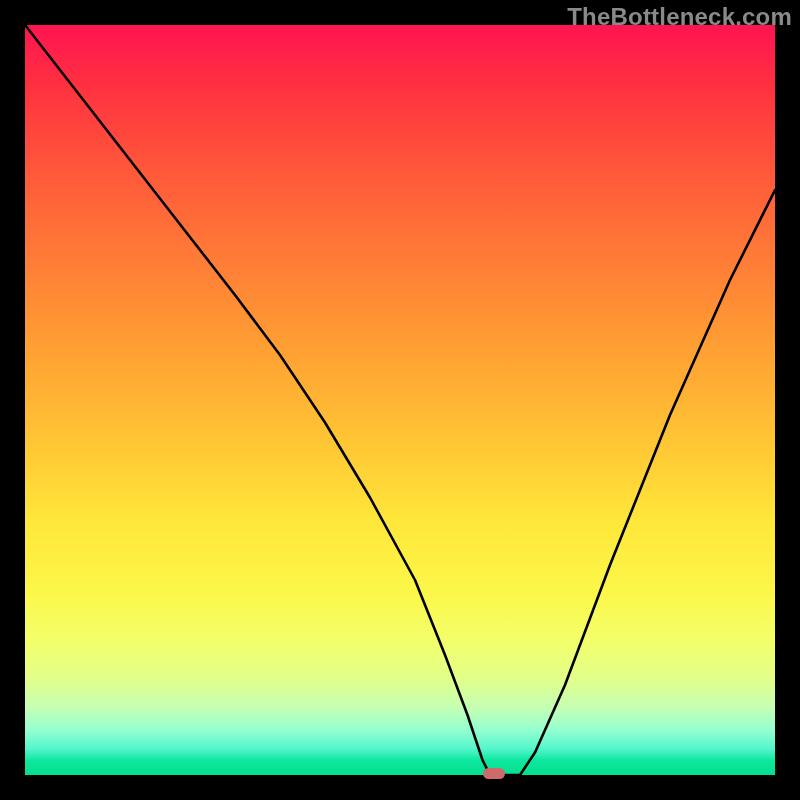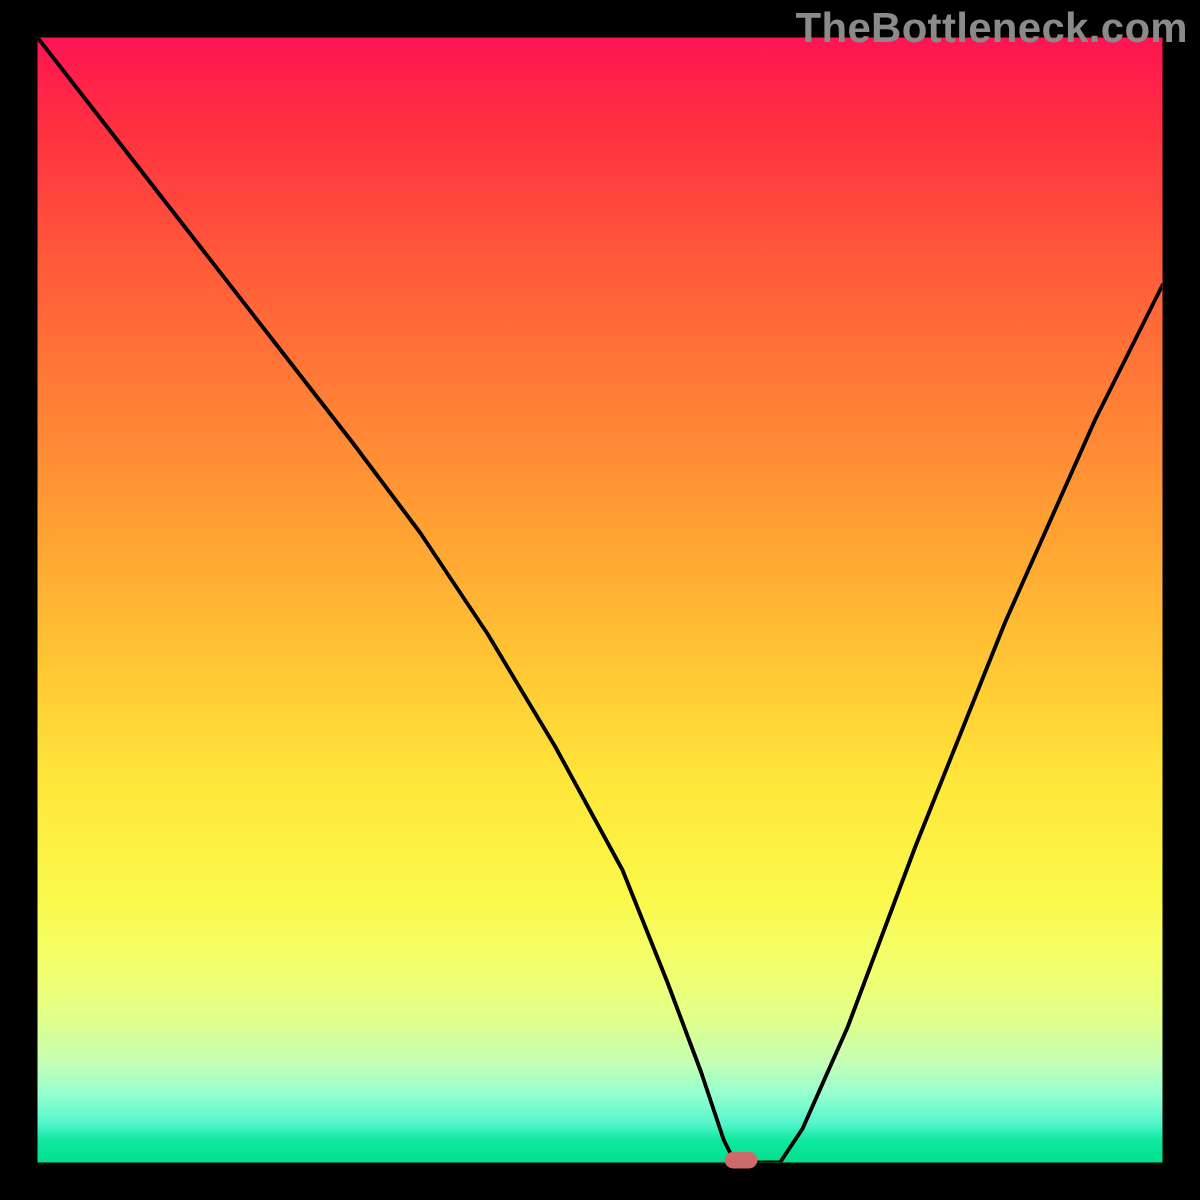--- a/index.html
+++ b/index.html
@@ -37,21 +37,21 @@
       #55f5cc 96.5%,
       #0fe8a0 98%,
       #02e08e 100%
     );
   }
   .watermark {
     position: absolute;
     top: 3px;
     right: 8px;
     font-family: Arial, Helvetica, sans-serif;
-    font-size: 28px;
+    font-size: 24px;
     font-weight: bold;
     color: #8a8a8a;
     letter-spacing: 0.2px;
   }
   svg.curve {
     position: absolute;
     left: 0;
     top: 0;
     width: 750px;
     height: 750px;

